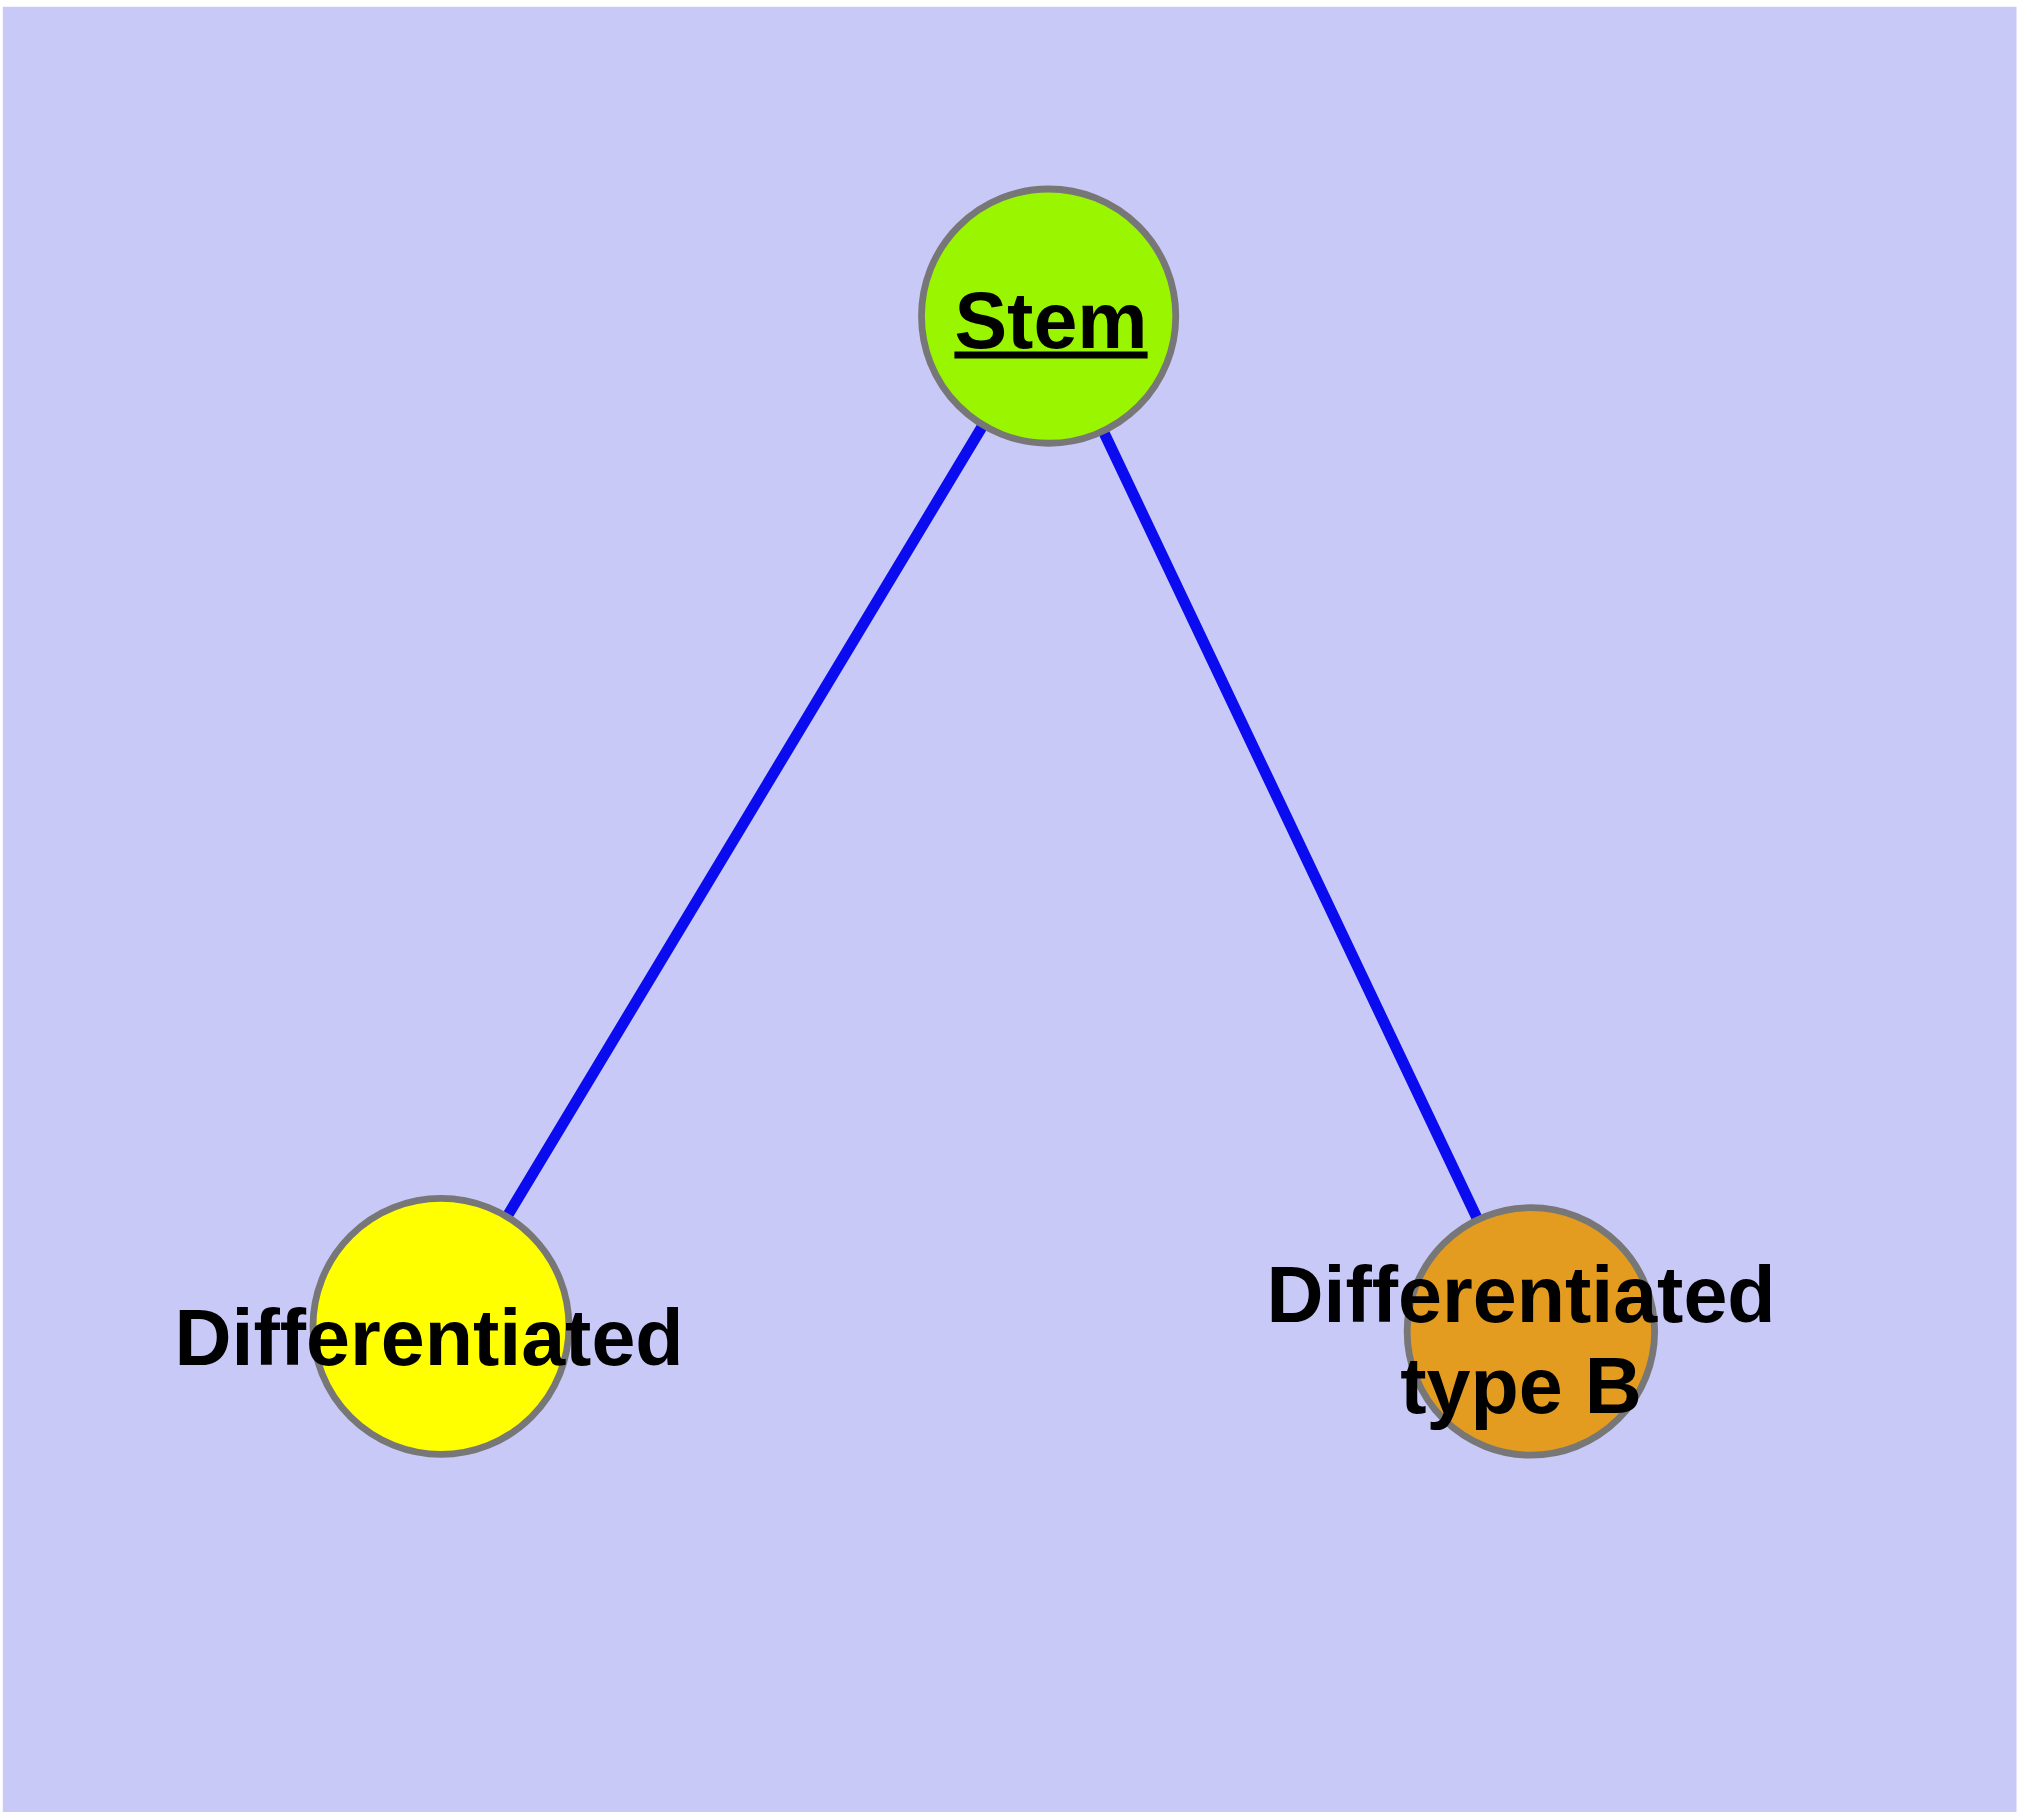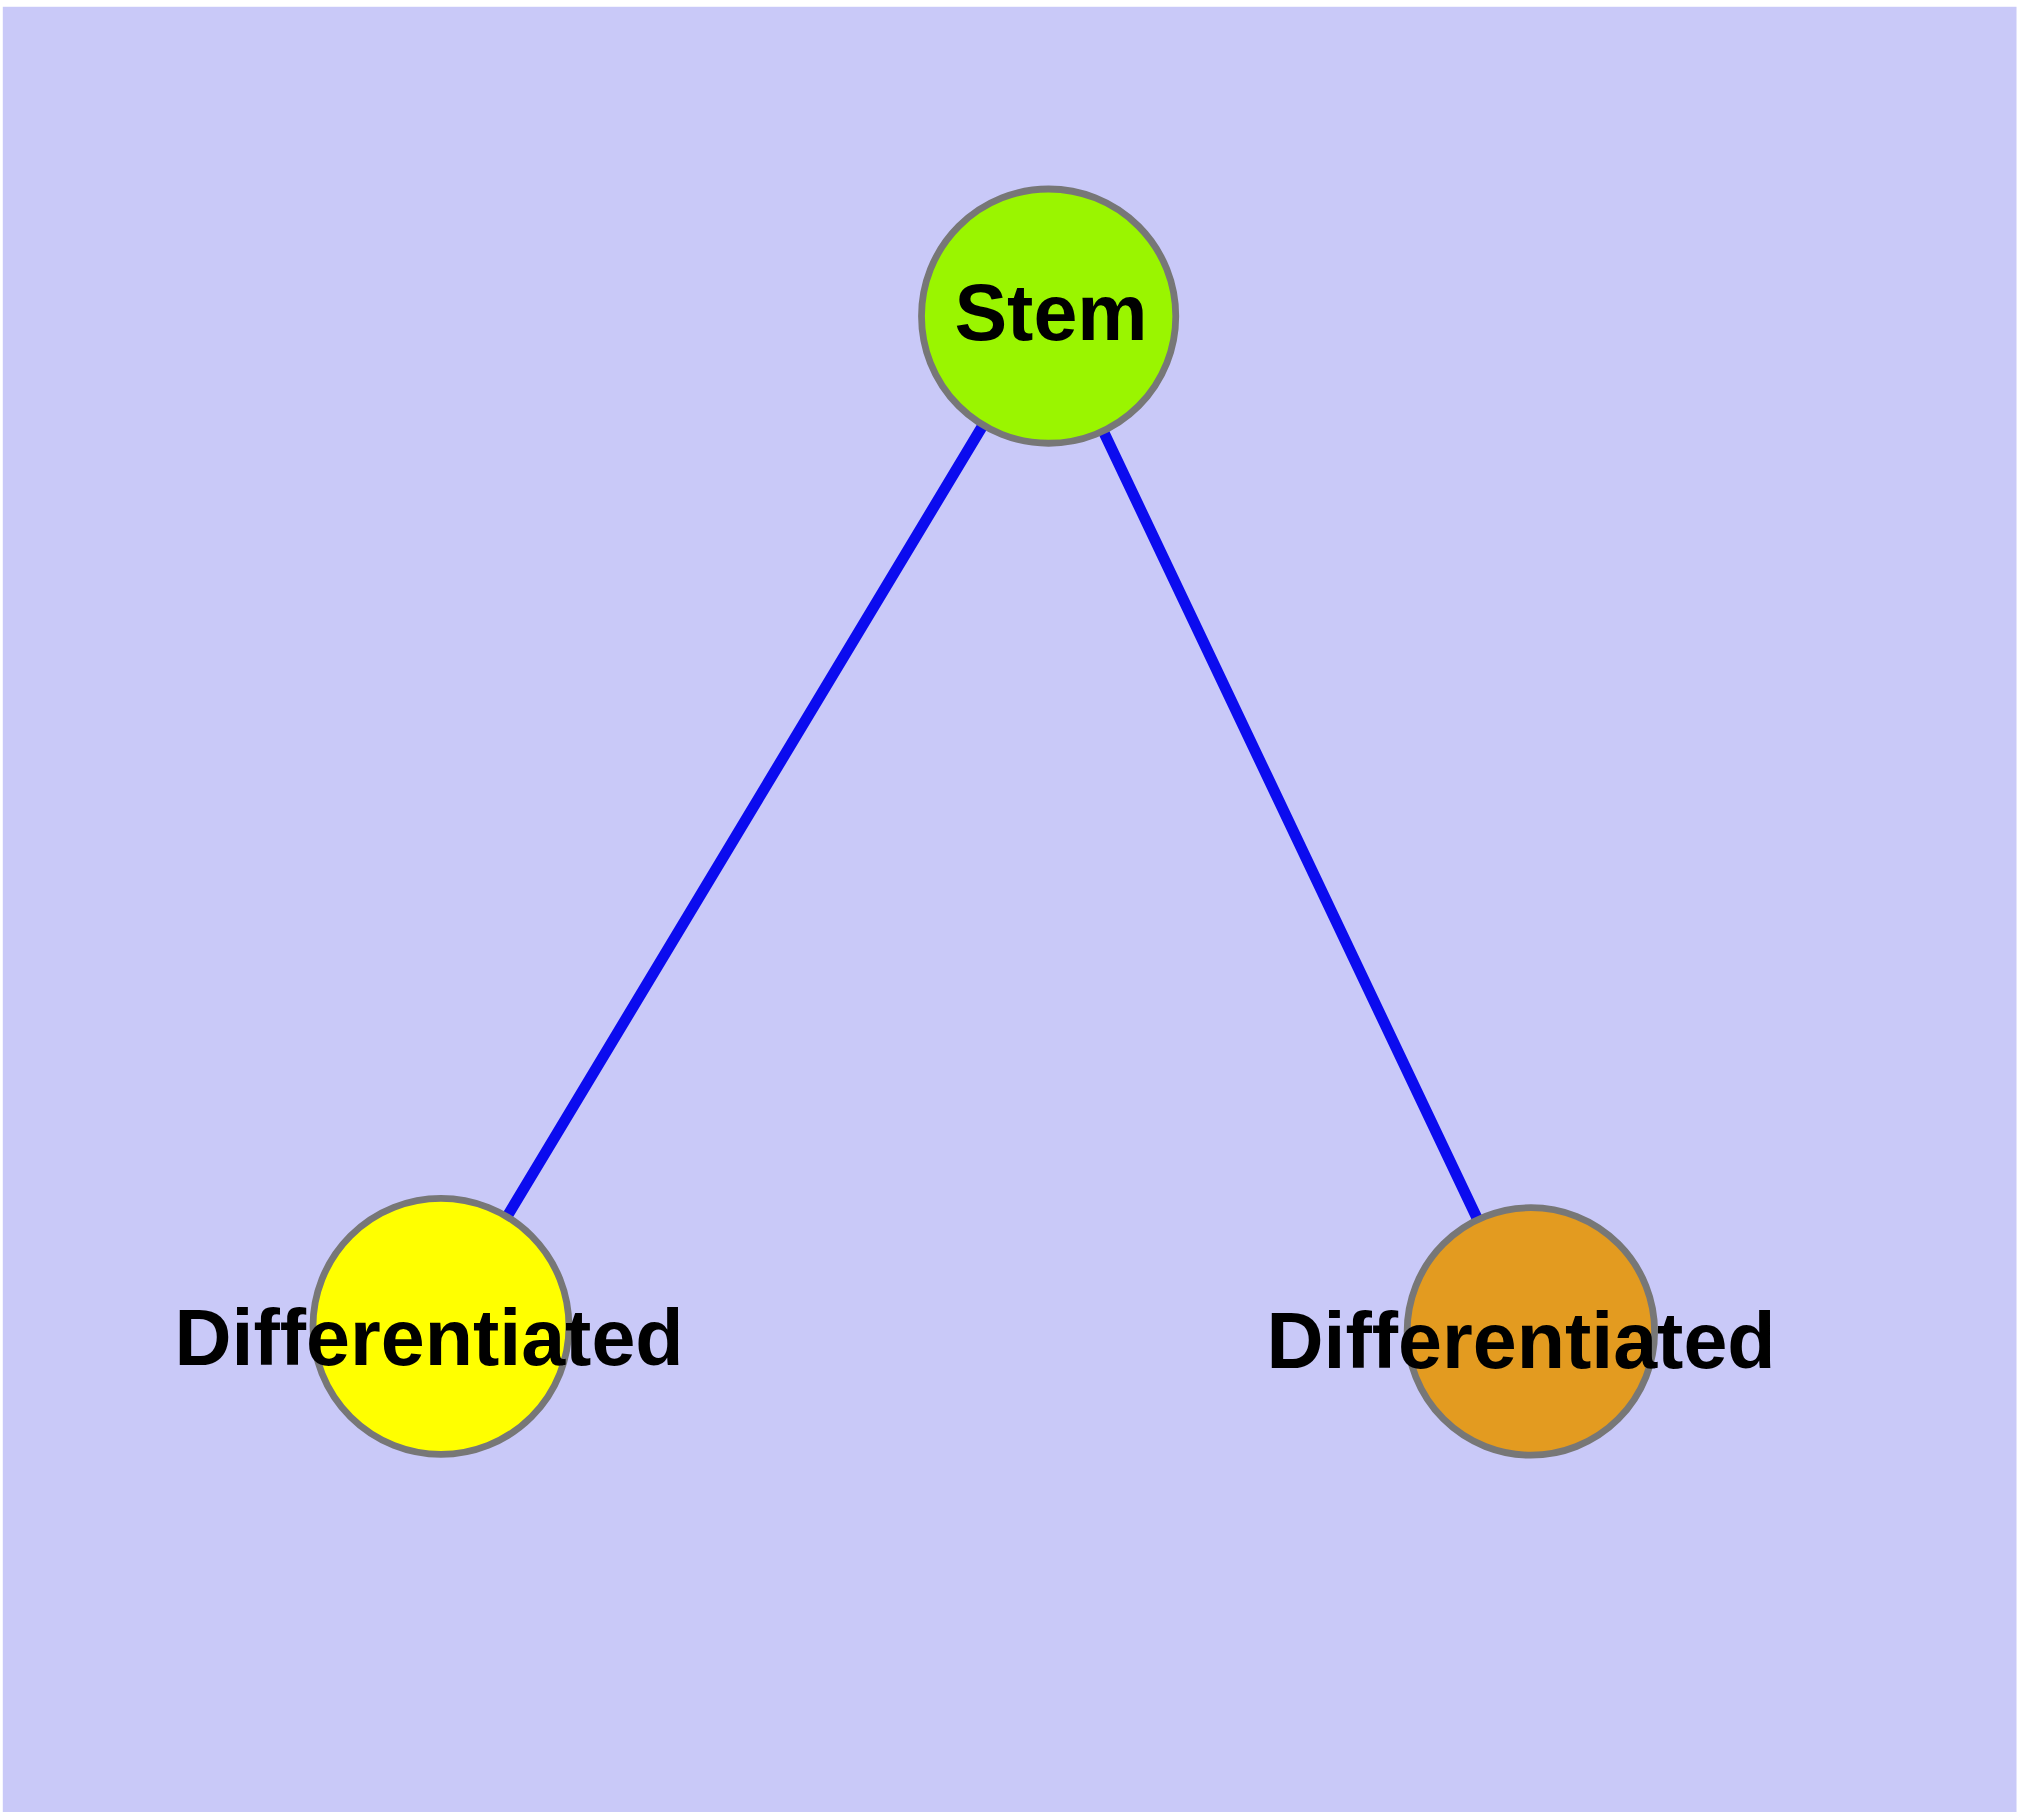--- a/index.html
+++ b/index.html
@@ -55,24 +55,25 @@
 
     <line class="edge" x1="1237" y1="373" x2="1806" y2="1571" stroke="#0B0BEF"></line>
 
     <circle class="node-circle" cx="1237" cy="373" r="150" fill="#9AF500" stroke="#777777"></circle>
 
     <circle class="node-circle" cx="520" cy="1565" r="151" fill="#FFFF00" stroke="#777777"></circle>
 
     <circle class="node-circle" cx="1806" cy="1571" r="146" fill="#E39B20" stroke="#777777"></circle>
   </svg>
 
-  <div class="node-label" style="left:1051px; top:312px;">Stem</div>
+  <div class="node-label" style="left:1051px; top:320px;text-decoration:underline;">Stem</div>
 
   <div class="node-label" style="left:429px; top:1337px;">
     <div>Differentiated</div>
   </div>
 
   <div class="node-label" style="left:1521px; top:1340px;">
     <div>Differentiated</div>
+    <div>type B</div>
   </div>
 
 </div>
 
 
 </body></html>

